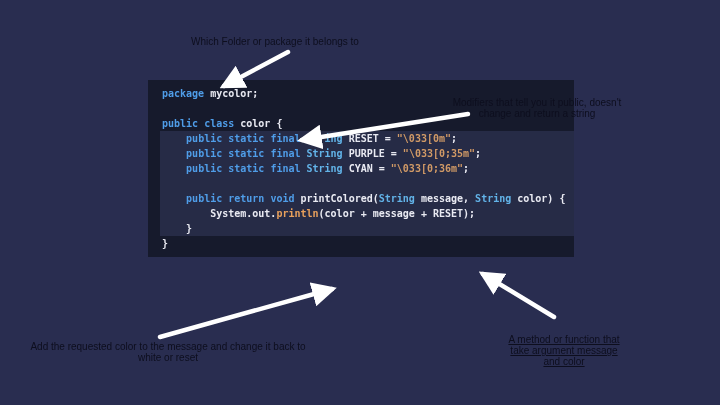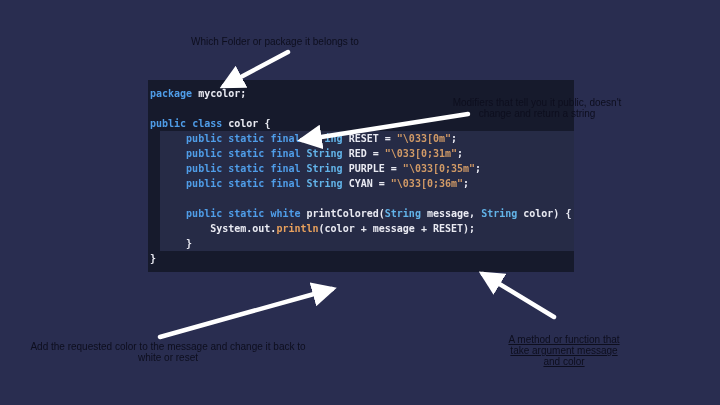--- a/index.html
+++ b/index.html
@@ -22,21 +22,21 @@
   .code-block{
     position:absolute;left:148px;top:80px;width:426px;
     background:var(--codebg,#161a2c);
     padding:6px 0;
     z-index:1;
   }
   .code-line{
     font-family:"DejaVu Sans Mono", monospace;
     font-size:10px;line-height:15px;height:15px;
     white-space:pre;font-weight:bold;
-    padding-left:2px;
+    padding-left:14px;
     color:var(--pl,#e9eaf2);
   }
   .code-line.hl{
     background:var(--hlbg,#262b46);
     margin-left:12px;
     padding-left:2px;
   }
   .kw{color:var(--kw,#4f9de8);}
   .ty{color:var(--ty,#62b3e8);}
   .str{color:var(--str,#d19a66);}
@@ -59,25 +59,24 @@
   <div class="note" id="note-method">A method or function that take argument message and color</div>
 
   <div class="note" id="note-reset">Add the requested color to the message and change it back to white or reset</div>
 
   <div class="code-block">
     <div id="code-lines">
         <div class="code-line"><span class="kw">package</span><span class="pl"> mycolor;</span></div>
         <div class="code-line">&nbsp;</div>
         <div class="code-line"><span class="kw">public class</span><span class="pl"> color {</span></div>
         <div class="code-line hl"><span class="pl">    </span><span class="kw">public static final</span><span class="pl"> </span><span class="ty">String</span><span class="pl"> RESET = </span><span class="str">"\033[0m"</span><span class="pl">;</span></div>
-        <div class="code-line hl"><span class="pl">    </span><span class="kw">public static final</span><span class="pl"> </span><span class="ty">String</span><span class="pl"> RED = </span><span class="str">"\033[0;31m"</span><span class="pl">;</span></div>
         <div class="code-line hl"><span class="pl">    </span><span class="kw">public static final</span><span class="pl"> </span><span class="ty">String</span><span class="pl"> PURPLE = </span><span class="str">"\033[0;35m"</span><span class="pl">;</span></div>
         <div class="code-line hl"><span class="pl">    </span><span class="kw">public static final</span><span class="pl"> </span><span class="ty">String</span><span class="pl"> CYAN = </span><span class="str">"\033[0;36m"</span><span class="pl">;</span></div>
         <div class="code-line hl">&nbsp;</div>
-        <div class="code-line hl"><span class="pl">    </span><span class="kw">public static white</span><span class="pl"> printColored(</span><span class="ty">String</span><span class="pl"> message, </span><span class="ty">String</span><span class="pl"> color) {</span></div>
+        <div class="code-line hl"><span class="pl">    </span><span class="kw">public return void</span><span class="pl"> printColored(</span><span class="ty">String</span><span class="pl"> message, </span><span class="ty">String</span><span class="pl"> color) {</span></div>
         <div class="code-line hl"><span class="pl">        System.out.</span><span class="fn">println</span><span class="pl">(color + message + RESET);</span></div>
         <div class="code-line hl"><span class="pl">    }</span></div>
         <div class="code-line"><span class="pl">}</span></div>
       </div>
   </div>
 
   <svg id="arrows" viewBox="0 0 720 405" xmlns="http://www.w3.org/2000/svg">
     <defs>
       <marker id="ah" viewBox="0 0 10 10" refX="8" refY="5" markerWidth="5.5" markerHeight="5.5" orient="auto-start-reverse">
         <path d="M 0 0 L 10 5 L 0 10 z" fill="#ffffff"></path>

